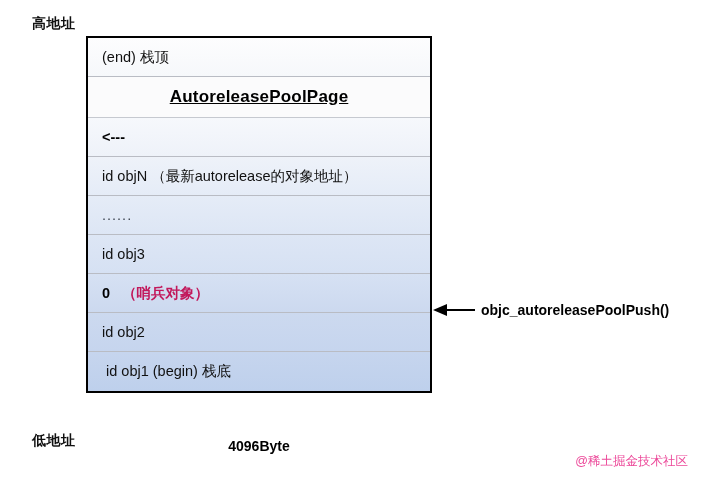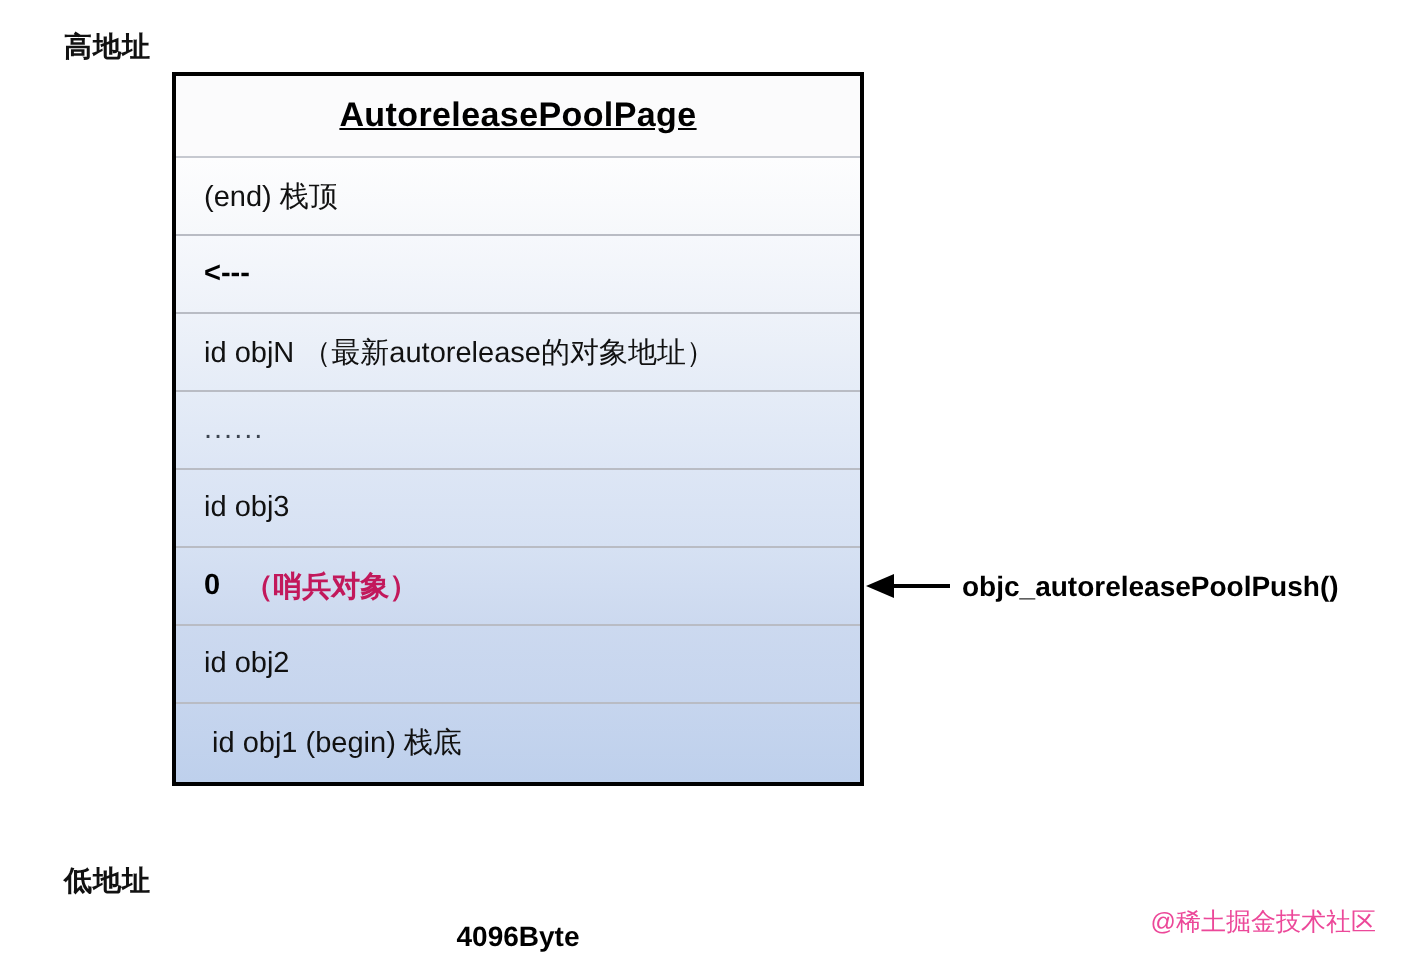--- a/index.html
+++ b/index.html
@@ -83,39 +83,39 @@
   .t-dark   { color: #111111; }
   .t-orange { color: #e3821a; font-weight: bold; }
   .t-crimson{ color: #c2185b; font-weight: bold; }
   .t-bold   { font-weight: bold; color: #000000; }
   .t-dots   { color: #3c4450; letter-spacing: 1px; }
 
   
   #push-annotation {
     position: absolute;
     left: 433px;
-    top: 281px;
+    top: 298px;
     display: flex;
     align-items: center;
     height: 24px;
   }
   #push-arrow { display: block; }
   #push-label {
     font-size: 14px;
     font-weight: bold;
     color: #000000;
     margin-left: 6px;
     white-space: nowrap;
   }
 
   
   #size-caption {
     position: absolute;
     left: 86px;
-    top: 460px;
+    top: 438px;
     width: 346px;
     text-align: center;
     font-size: 14px;
     font-weight: bold;
     color: #000000;
   }
 
   
   #watermark {
     position: absolute;
@@ -126,26 +126,26 @@
     white-space: nowrap;
   }
 </style>
 </head>
 <body>
 
 <div id="high-addr" class="addr-label">高地址</div>
 
 <div id="pool-table">
 
+  <div class="pool-row sh1">
+    <span class="cell-text t-dark">(end) 栈顶</span>
+  </div>
+
   <div class="pool-row pool-header">
     <span class="title">AutoreleasePoolPage</span>
-  </div>
-
-  <div class="pool-row sh1">
-    <span class="cell-text t-dark">(end) 栈顶</span>
   </div>
 
   <div class="pool-row sh2">
     <span class="cell-text t-bold">&lt;---</span>
   </div>
 
   <div class="pool-row sh3">
     <span class="cell-text t-dark">id objN （最新autorelease的对象地址）</span>
   </div>
 

